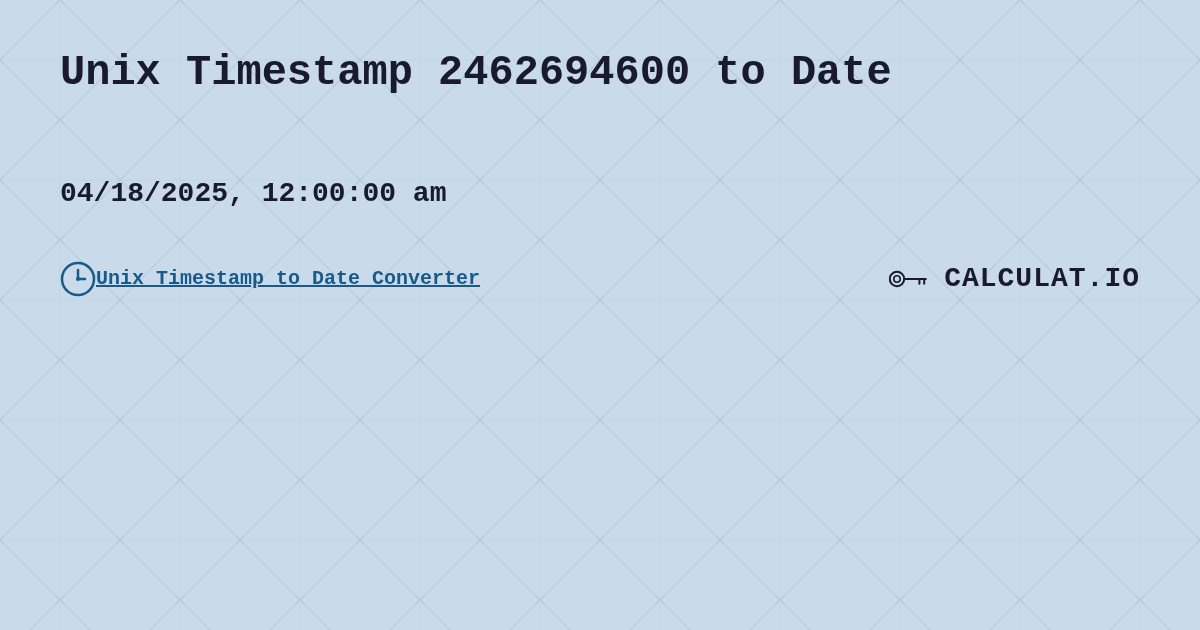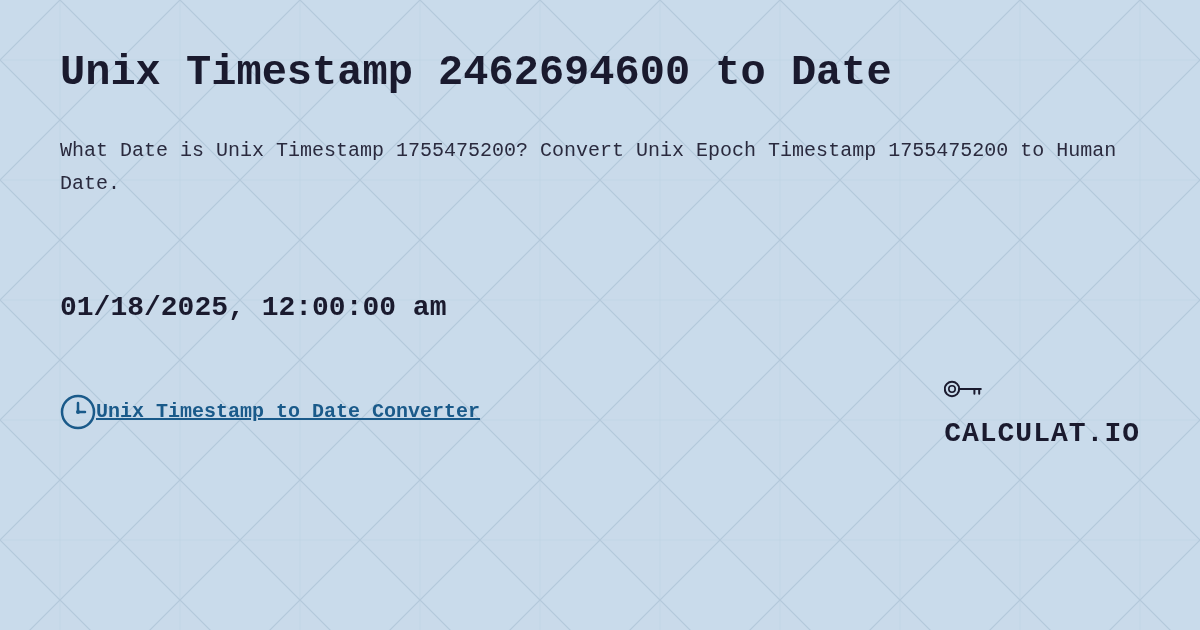--- a/index.html
+++ b/index.html
@@ -88,22 +88,22 @@
     .footer-link-text {
       font-size: 20px;
       font-weight: 700;
       color: #1a5a8a;
       font-family: 'Courier New', Courier, monospace;
       text-decoration: underline;
     }
 
     .logo-area {
       display: flex;
+      align-items: center;
       gap: 15px;
-      flex-direction: column;
     }
 
     .logo-icon {
       width: 40px;
       height: 28px;
     }
 
     .logo-text {
       font-size: 28px;
       font-weight: 900;
@@ -136,26 +136,25 @@
       </pattern>
     </defs>
     <rect width="1200" height="630" fill="url(#diamonds2)" opacity="0.6"></rect>
   </svg>
 </div>
 
 <div class="content">
 
   <h1 class="main-title">Unix Timestamp 2462694600 to Date</h1>
 
-  <p class="description">What Date is Unix Timestamp 1755475200? Convert Unix Epoch Timestamp 1755475200 to Human Date.</p>
 
   <div class="result-block">
     <div class="result-text">
       <br>
-      <span>01/18/2025, 12:00:00 am</span>
+      <span>04/18/2025, 12:00:00 am</span>
     </div>
   </div>
 
   <div class="footer">
     <div class="footer-left">
 
       <svg class="clock-icon" viewBox="0 0 36 36" xmlns="http://www.w3.org/2000/svg">
         <circle cx="18" cy="18" r="16" fill="none" stroke="#1a5a8a" stroke-width="2.5"></circle>
         <line x1="18" y1="18" x2="18" y2="9" stroke="#1a5a8a" stroke-width="2.5" stroke-linecap="round"></line>
         <line x1="18" y1="18" x2="25" y2="18" stroke="#1a5a8a" stroke-width="2.5" stroke-linecap="round"></line>

